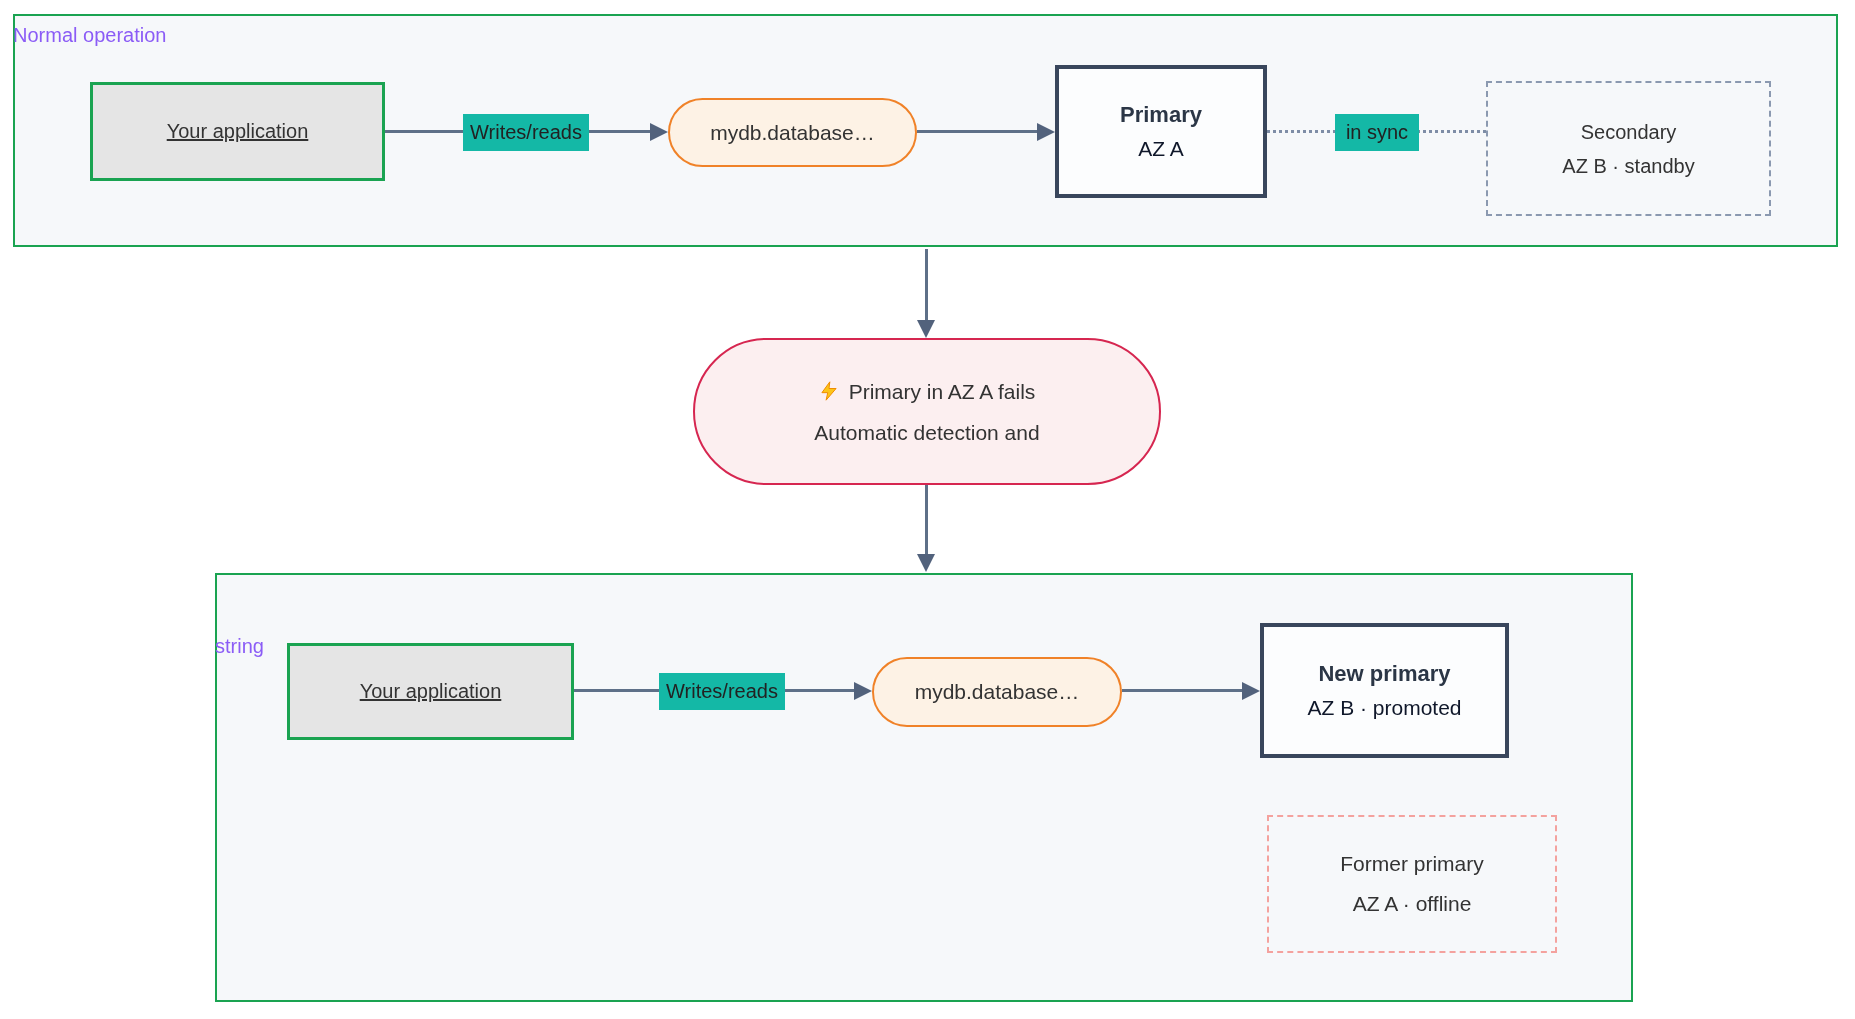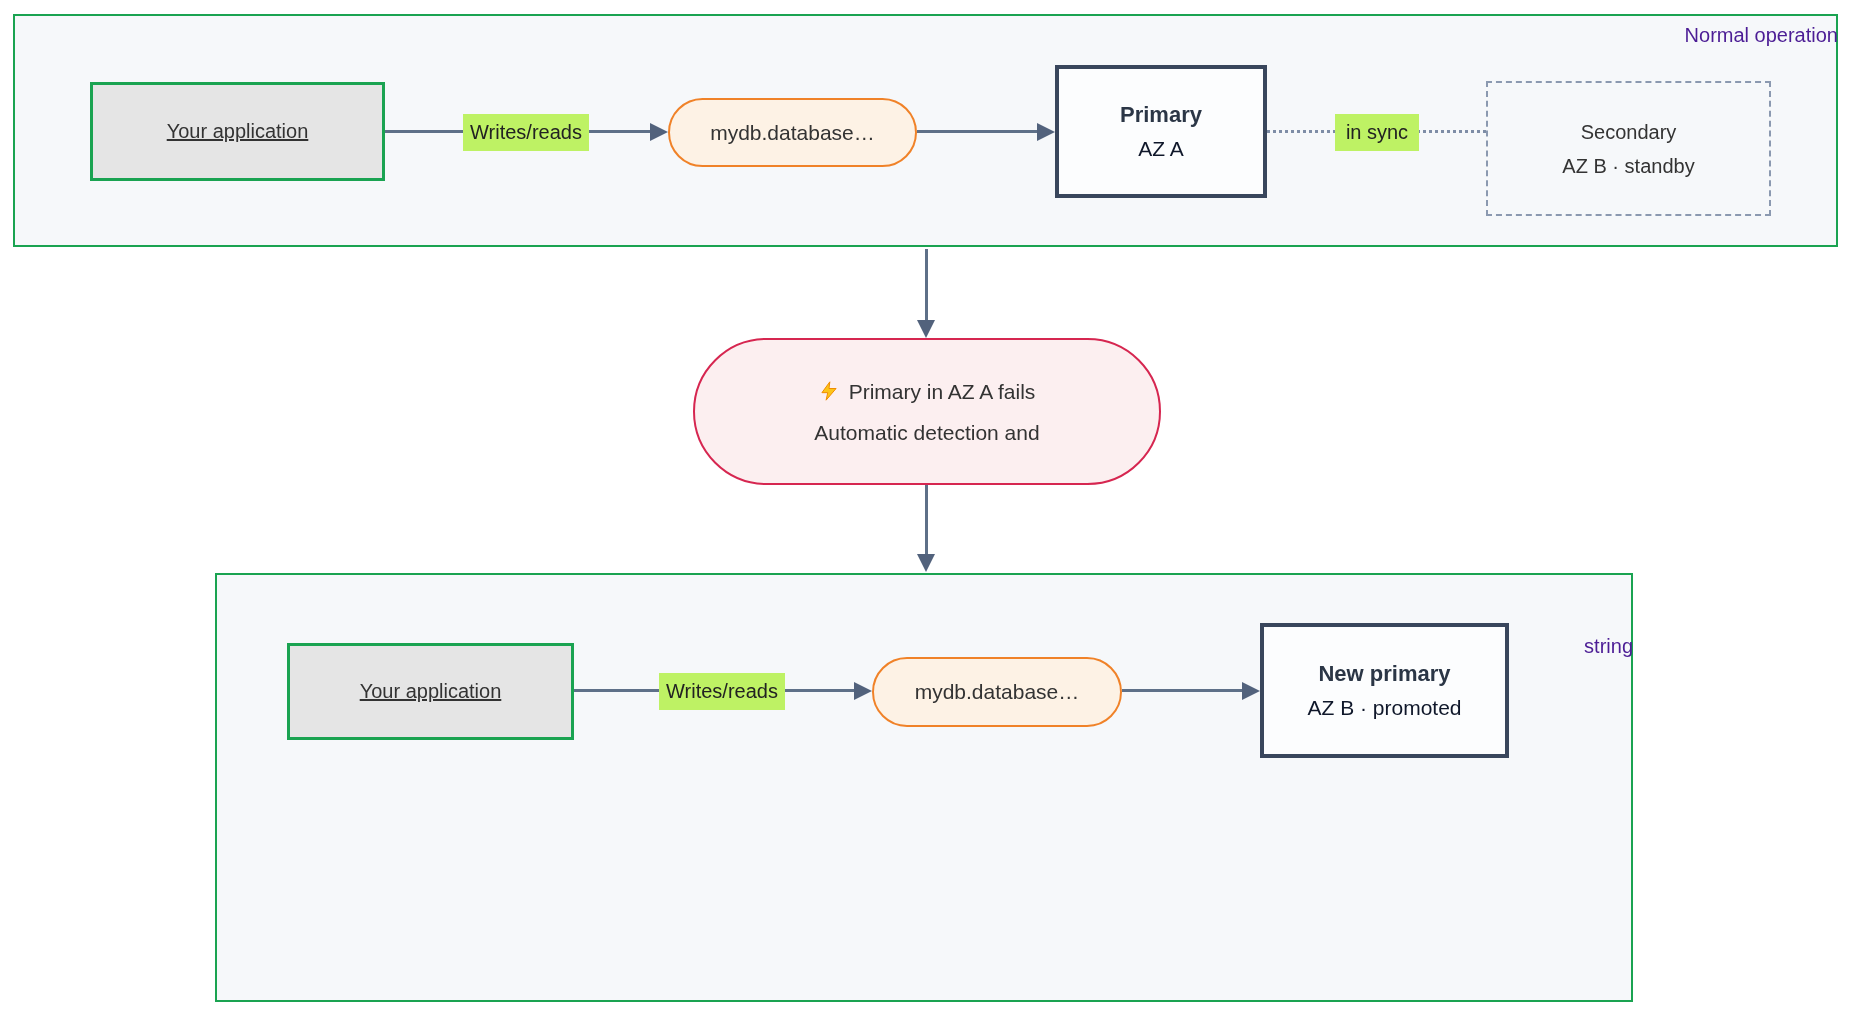--- a/index.html
+++ b/index.html
@@ -2,41 +2,41 @@
 <html><head>
 <meta charset="utf-8">
 <style>
   html,body{margin:0;padding:0;background:#ffffff;}
   *{box-sizing:border-box;}
   .canvas{
     position:relative;width:1855px;height:1019px;background:#ffffff;
     font-family:"Liberation Sans",sans-serif;color:#333;overflow:hidden;
   }
   .container{position:absolute;background:#f6f8fa;border:2px solid #1aa351;}
-  .sec-title{position:absolute;text-align:right;font-size:20px;color:#4c1d95;line-height:24px;}
+  .sec-title{position:absolute;text-align:left;font-size:20px;color:#8b5cf6;line-height:24px;}
   .node{position:absolute;display:flex;align-items:center;justify-content:center;
         text-align:center;font-size:20px;color:#333;}
   .node.col{flex-direction:column;}
   .app{background:#e5e5e5;border:3.5px solid #1aa351;text-decoration:underline;}
   .pill{background:#fdf2e5;border:2.5px solid #f08228;border-radius:40px;font-size:21px;}
   .slatebox{background:#fcfdfe;border:4px solid #39465c;}
   .slate-title{font-weight:bold;font-size:22px;color:#2b3646;line-height:34px;}
   .slate-sub{font-size:21px;color:#0f172a;line-height:34px;}
   .dashbox{border:2px dashed #8b99b0;background:transparent;line-height:34px;}
   .dashbox-red{border:2px dashed #f4a29e;background:transparent;line-height:40px;font-size:21px;}
   .stadium{background:#fceff0;border:2.5px solid #d62650;border-radius:80px;
            font-size:21px;line-height:41px;}
   .edge{position:absolute;background:#5e7088;height:3px;}
   .edge.v{width:3px;}
   .edge.dotted{background:none;height:0;border-top:3px dotted #7e8da6;}
   .ah-right{position:absolute;width:0;height:0;border-top:9px solid transparent;
             border-bottom:9px solid transparent;border-left:18px solid #52627c;}
   .ah-down{position:absolute;width:0;height:0;border-left:9px solid transparent;
            border-right:9px solid transparent;border-top:18px solid #52627c;}
-  .elabel{position:absolute;background:#bef264;color:#222;font-size:20px;
+  .elabel{position:absolute;background:#14b8a6;color:#222;font-size:20px;
           display:flex;align-items:center;justify-content:center;}
   .bolt{display:inline-block;vertical-align:-3px;margin-right:10px;}
   .stline{display:flex;align-items:center;justify-content:center;}
 </style>
 </head>
 <body>
 
 <div class="canvas">
 
   <div class="container" style="left:13px;top:14px;width:1825px;height:233px;"></div>
@@ -108,14 +108,18 @@
   </div>
 
   <div class="edge" style="left:1122px;top:689px;width:122px;"></div>
   <div class="ah-right" style="left:1242px;top:682px;"></div>
 
   <div class="node col slatebox" style="left:1260px;top:623px;width:249px;height:135px;">
     <span class="slate-title">New primary</span>
     <span class="slate-sub">AZ B · promoted</span>
   </div>
 
+  <div class="node col dashbox-red" style="left:1267px;top:815px;width:290px;height:138px;">
+    <span>Former primary</span>
+    <span>AZ A · offline</span>
+  </div>
 
 </div>
 
 </body></html>

